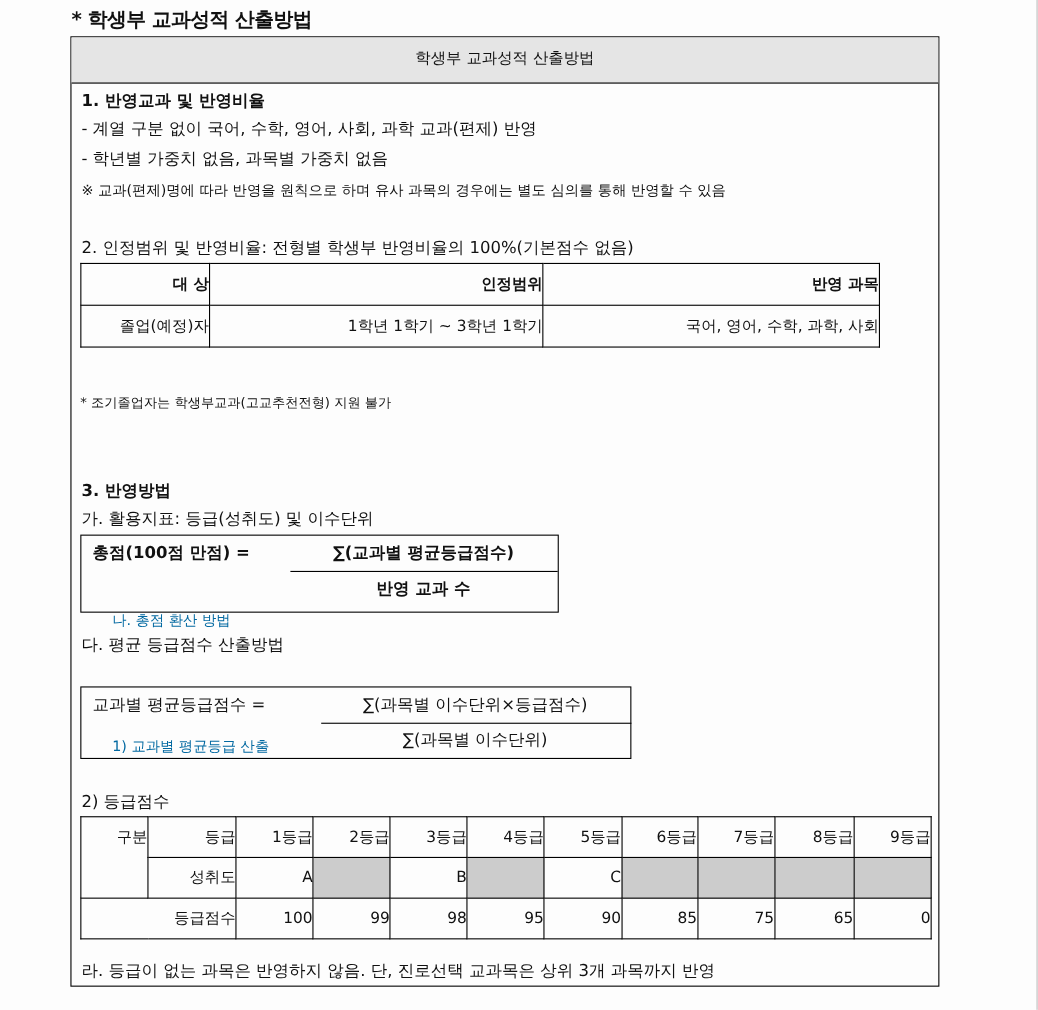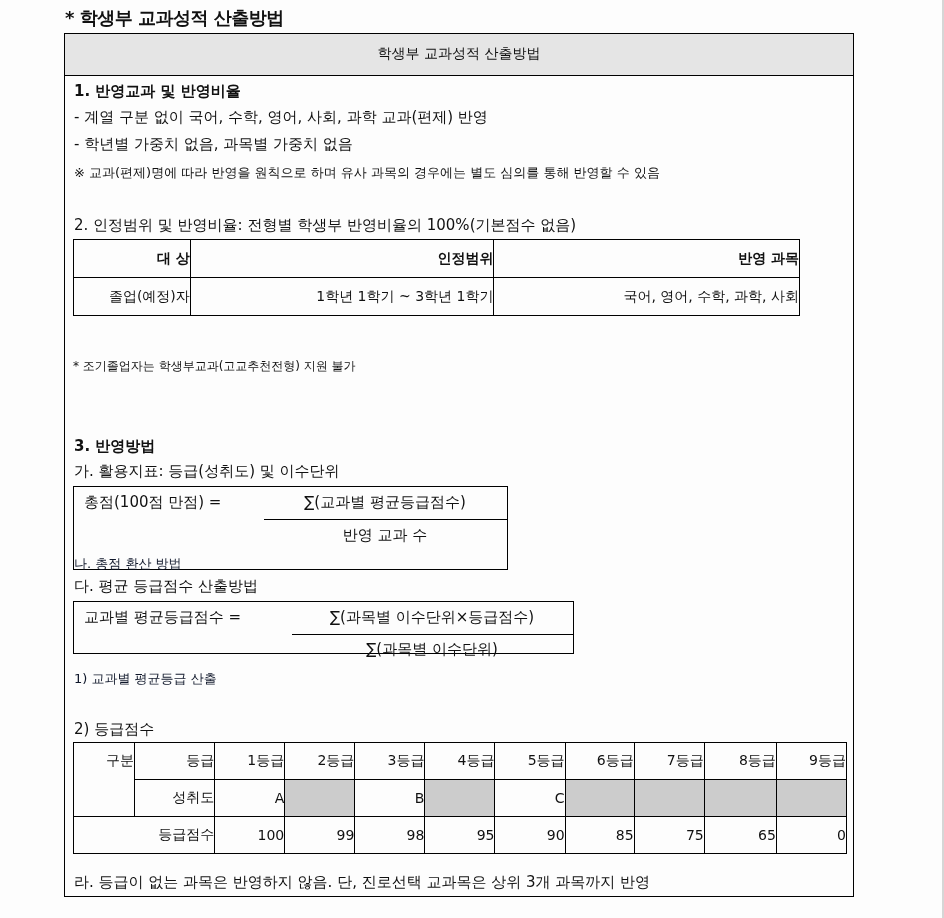--- a/index.html
+++ b/index.html
@@ -10,21 +10,21 @@
   .scroll-edge { position:absolute; right:0; top:0; width:2px; height:918px; background:#d6d6d6; }
   .page-heading { position:absolute; left:65px; top:6px; font-size:18px; font-weight:bold; letter-spacing:-0.5px; }
   .frame { position:absolute; left:64px; top:33px; width:790px; height:864px; border:1.5px solid #000; box-sizing:border-box; }
   .frame-header { position:absolute; left:0; top:0; right:0; height:41px; background:#e5e5e5; border-bottom:1.5px solid #000;
     text-align:center; line-height:38px; font-size:14px; }
   .abs { position:absolute; white-space:nowrap; }
   .h1 { font-size:15px; font-weight:bold; }
   .txt15 { font-size:15px; }
   .txt13 { font-size:13px; }
   .txt12 { font-size:12px; }
-  .grey { color:#0f172a; }
+  .grey { color:#0369a1;margin-left:28px; }
   table { border-collapse:collapse; position:absolute; }
   td { border:1.2px solid #000; text-align:right; font-size:14px; padding:0; }
   .t2 td { height:37px; }
   .t2 .hdr td { font-weight:bold; }
   .t2 tr.dotted-top td { border-top:2px dotted #000; }
   .t3 td { height:36px; font-size:14px; }
   .t3 td.shade { background:#cccccc; }
   .formula { position:absolute; border:1.5px solid #000; box-sizing:border-box; }
   .formula .lhs { position:absolute; left:10px; top:6px; font-size:15px; }
   .formula .num { position:absolute; text-align:center; font-size:15px; }
@@ -67,30 +67,30 @@
       <td>1학년 1학기 ~ 3학년 1학기</td>
       <td>국어, 영어, 수학, 과학, 사회</td>
     </tr>
   </tbody>
     </table>
   <div class="abs txt12" style="left:8px;top:324px;">* 조기졸업자는 학생부교과(고교추천전형) 지원 불가</div>
 
   <div class="abs h1" style="left:9px;top:403px;">3. 반영방법</div>
   <div class="abs txt15" style="left:9px;top:428px;">가. 활용지표: 등급(성취도) 및 이수단위</div>
 
-  <div class="formula" style="left:8px;top:452px;width:435px;height:84px;">
+  <div class="formula" style="left:8px;top:452px;width:435px;height:71px;font-weight:bold;">
     <div class="lhs">총점(100점 만점) =</div>
     <div class="num" style="left:190px;top:6px;width:242px;">∑(교과별 평균등급점수)</div>
     <div class="bar" style="left:190px;top:32px;width:243px;"></div>
     <div class="den" style="left:190px;top:39px;width:242px;">반영 교과 수</div>
   </div>
   <div class="abs txt13 grey" style="left:9px;top:521px;">나. 총점 환산 방법</div>
   <div class="abs txt15" style="left:9px;top:543px;">다. 평균 등급점수 산출방법</div>
 
-  <div class="formula" style="left:8px;top:567px;width:501px;height:53px;">
+  <div class="formula" style="left:8px;top:590px;width:501px;height:66px;">
     <div class="lhs">교과별 평균등급점수 =</div>
     <div class="num" style="left:218px;top:6px;width:280px;">∑(과목별 이수단위×등급점수)</div>
     <div class="bar" style="left:218px;top:32px;width:282px;"></div>
     <div class="den" style="left:218px;top:38px;width:280px;">∑(과목별 이수단위)</div>
   </div>
   <div class="abs txt13 grey" style="left:9px;top:636px;">1) 교과별 평균등급 산출</div>
   <div class="abs txt15" style="left:9px;top:686px;">2) 등급점수</div>
 
   <table class="t3" style="left:8px;top:708px;width:774px;">
     <colgroup>

